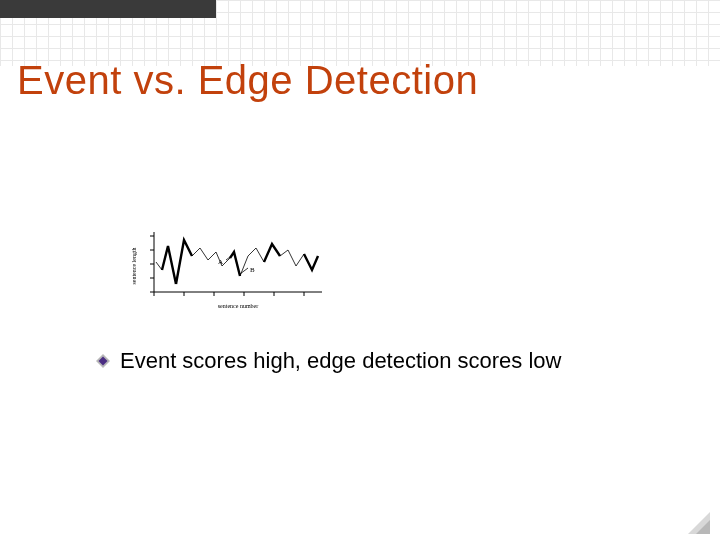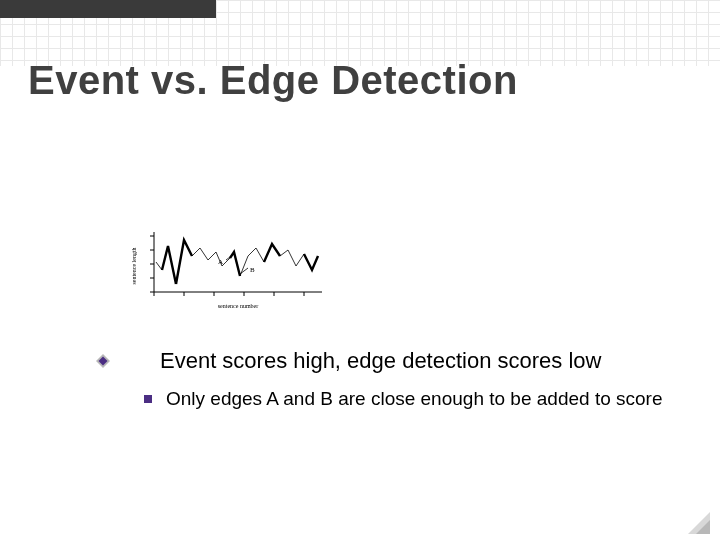--- a/index.html
+++ b/index.html
@@ -29,25 +29,25 @@
     position: absolute;
     left: 0;
     top: 0;
     width: 216px;
     height: 18px;
     background: #3a3a3a;
     z-index: 1;
   }
   .title {
     position: absolute;
-    left: 28px;
+    left: 17px;
     top: 58px;
     font-size: 40px;
-    font-weight: 700;
-    color: #404040;
+    font-weight: 400;
+    color: #c2410c;
     z-index: 2;
     letter-spacing: 0.5px;
   }
   .chart-area {
     position: absolute;
     left: 126px;
     top: 226px;
     width: 204px;
     height: 86px;
     z-index: 2;
@@ -58,21 +58,20 @@
     top: 346px;
     width: 590px;
     z-index: 2;
   }
   .bullet-row {
     display: flex;
     align-items: flex-start;
     margin-bottom: 6px;
     font-size: 22px;
     line-height: 1.35;
-    gap: 40px;
   }
   .sub-bullet-row {
     display: flex;
     align-items: flex-start;
     margin-left: 48px;
     margin-top: 10px;
     font-size: 19px;
     line-height: 1.35;
   }
   .diamond {
@@ -149,22 +148,18 @@
 </div>
 
 <div class="bullets">
   <div class="bullet-row">
     <svg class="diamond" viewBox="0 0 14 14">
       <polygon points="7,0 14,7 7,14 0,7" fill="#b8b8b8"></polygon>
       <polygon points="7,2.5 11.5,7 7,11.5 2.5,7" fill="#4b2e83"></polygon>
     </svg>
     <span class="bullet-text">Event scores high, edge detection scores low</span>
   </div>
-  <div class="sub-bullet-row">
-    <span class="square"></span>
-    <span class="bullet-text">Only edges A and B are close enough to be added to score</span>
-  </div>
 </div>
 
 <svg class="corner" viewBox="0 0 28 28">
   <polygon points="28,28 28,6 6,28" fill="#d8d8d8"></polygon>
   <polygon points="28,28 28,14 14,28" fill="#b8b8b8"></polygon>
 </svg>
 
 </body></html>

